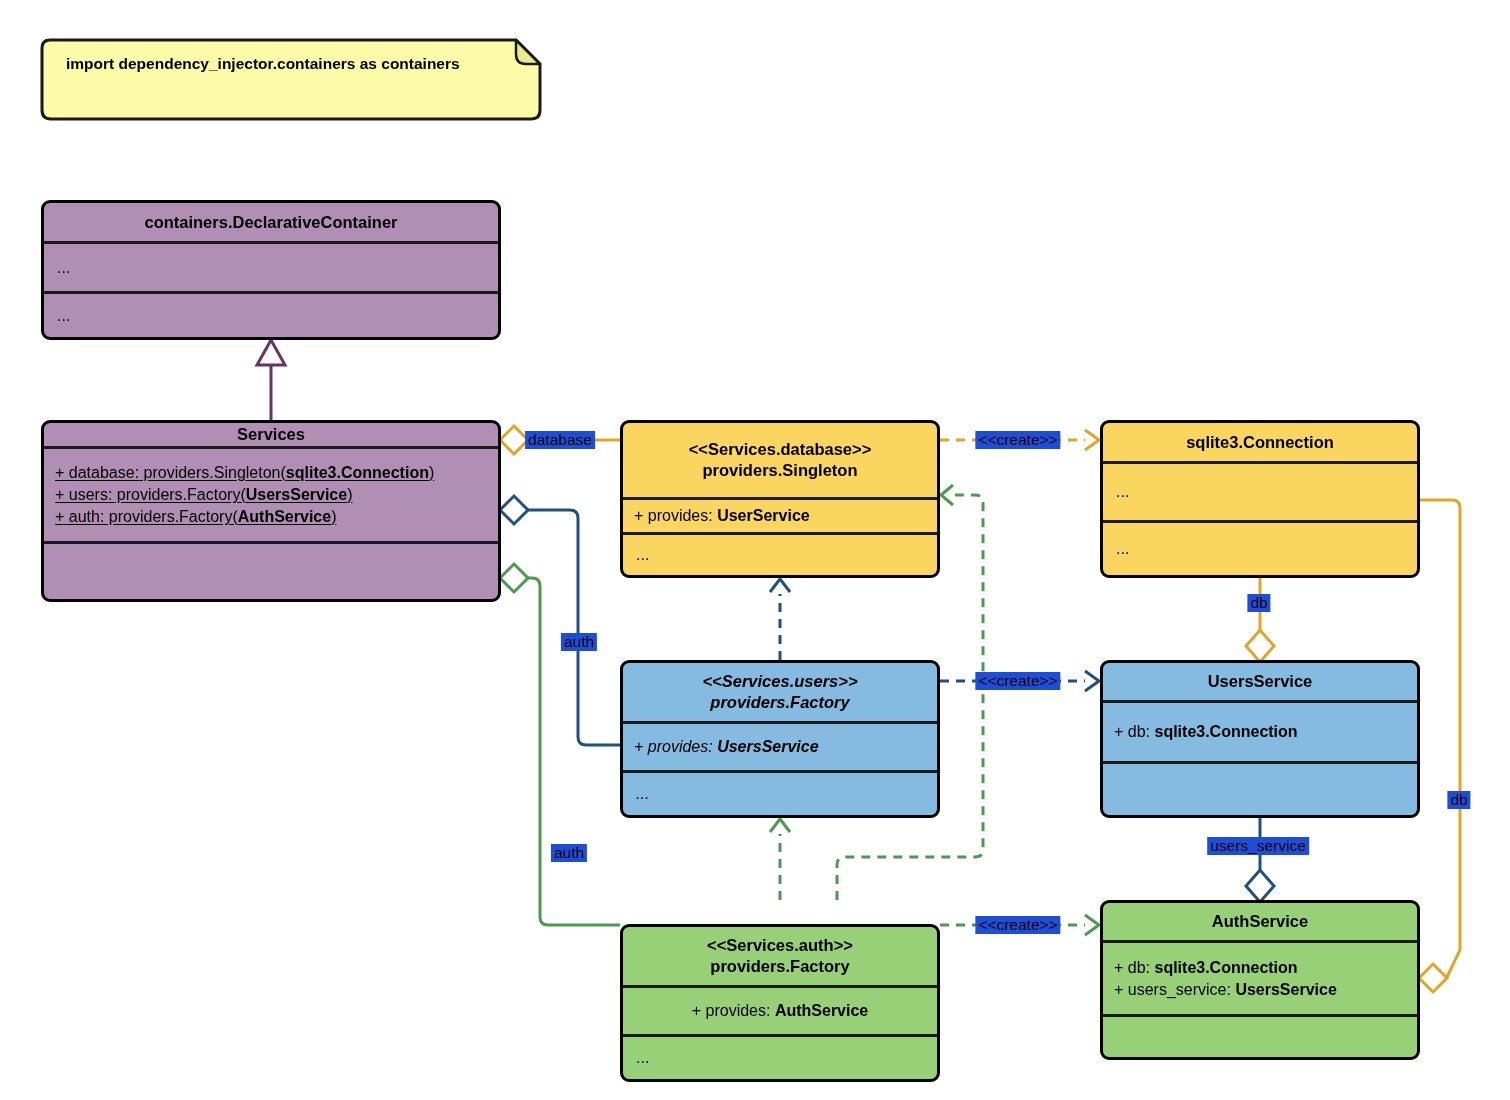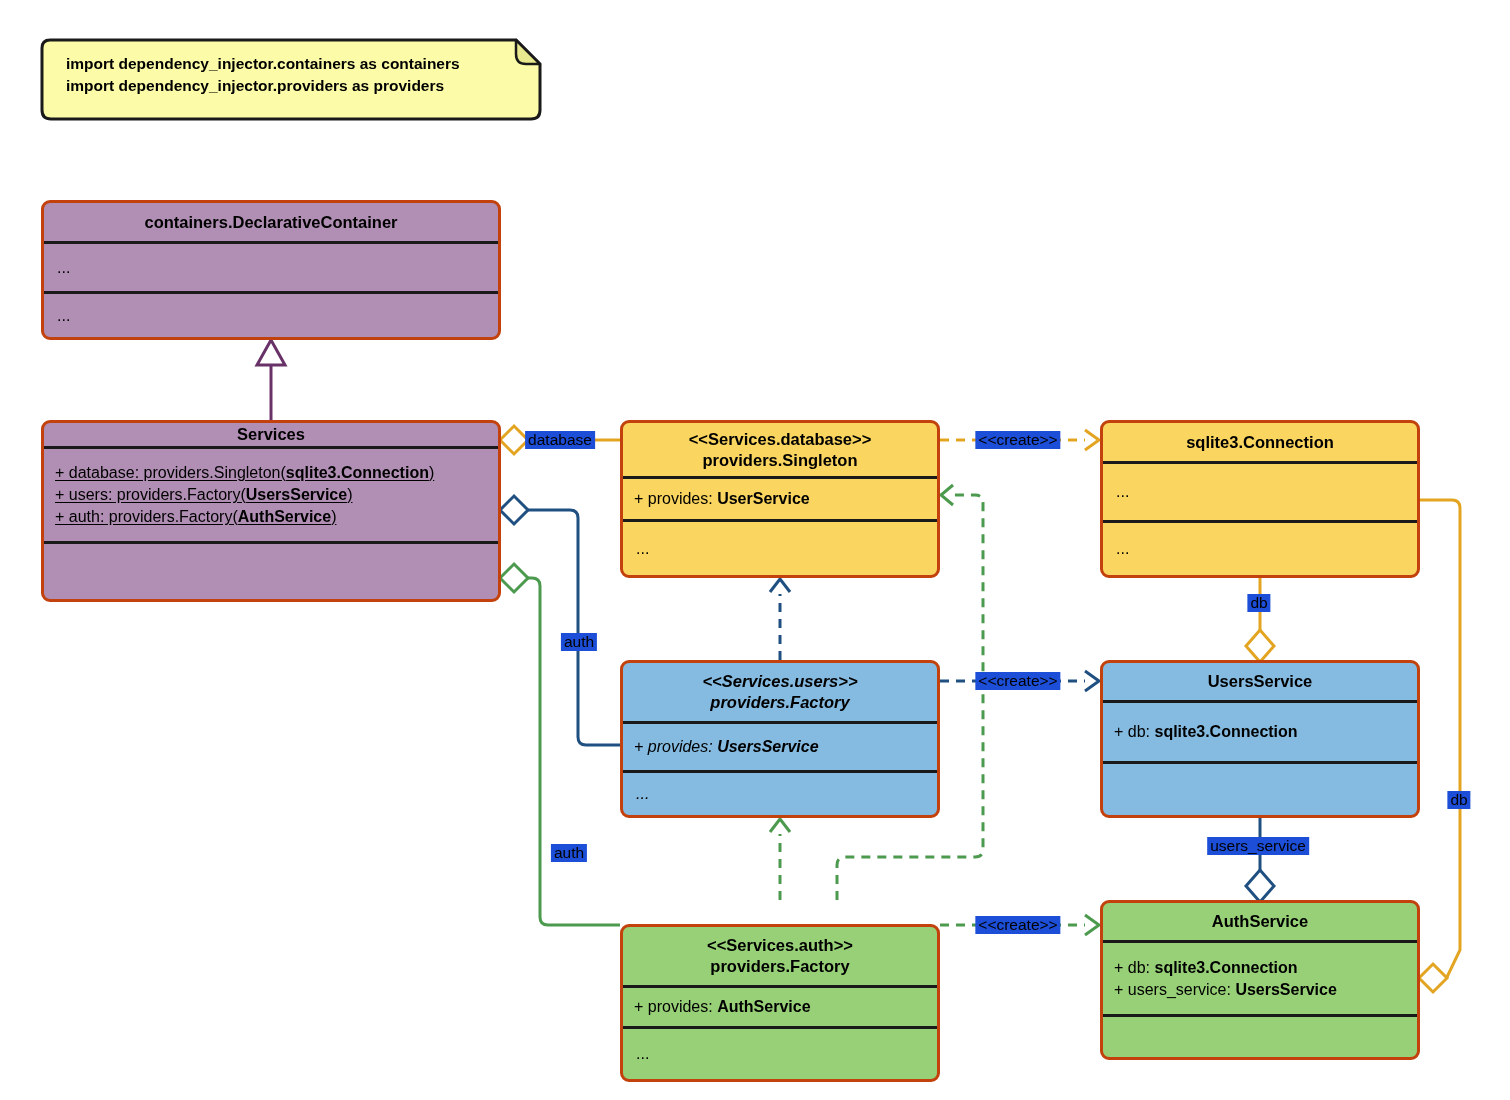--- a/index.html
+++ b/index.html
@@ -3,21 +3,21 @@
 <meta charset="utf-8">
 <style>
   html,body { margin:0; padding:0; }
   body {
     width:1510px; height:1100px; background:#ffffff; position:relative;
     font-family:"Liberation Sans", sans-serif; color:#000;
   }
   #wires { position:absolute; left:0; top:0; z-index:1; }
   .uml-class {
     position:absolute; z-index:2; box-sizing:border-box;
-    border:3px solid #c2410c; border-radius:9px;
+    border:3px solid #000000; border-radius:9px;
     display:flex; flex-direction:column; overflow:hidden;
   }
   .purple { background:#B18FB4; }
   .yellow { background:#FAD55F; }
   .blue   { background:#85BBE0; }
   .green  { background:#97D077; }
   .cmp { box-sizing:border-box; flex:none; }
   .cmp + .cmp { border-top:3px solid #1a1a1a; }
   .cmp.last { flex:1 1 auto; }
   .title {
@@ -111,45 +111,44 @@
   </g>
 
   <g stroke="#E3A521" stroke-width="3" fill="none">
     <path d="M1419,500 H1452 Q1460,500 1460,508 V950 L1447,977"></path>
     <polygon points="1419,978 1433,964 1447,978 1433,992" fill="#ffffff"></polygon>
   </g>
 </svg>
 
 <div class="note-text" style="left:46px; top:53px;margin-left:20px;">
   <div>import dependency_injector.containers as containers</div>
-  <div>import dependency_injector.providers as providers</div>
 </div>
 
 <div class="uml-class purple" style="left:41px; top:200px; width:460px; height:140px;">
   <div class="cmp title" style="height:38px;">containers.DeclarativeContainer</div>
   <div class="cmp dots" style="height:50px;">...</div>
   <div class="cmp dots last">...</div>
 </div>
 
 <div class="uml-class purple" style="left:41px; top:420px; width:460px; height:182px;">
   <div class="cmp title" style="height:23px;">Services</div>
   <div class="cmp attrs" style="height:95px;">
     <div class="underl"><span>+ database: providers.Singleton(</span><b>sqlite3.Connection</b><span>)</span></div>
     <div class="underl"><span>+ users: providers.Factory(</span><b>UsersService</b><span>)</span></div>
     <div class="underl"><span>+ auth: providers.Factory(</span><b>AuthService</b><span>)</span></div>
   </div>
   <div class="cmp last"></div>
 </div>
 
 <div class="uml-class yellow" style="left:620px; top:420px; width:320px; height:158px;">
-  <div class="cmp title" style="height:53px;text-align:center;">
+  <div class="cmp title" style="height:74px;text-align:center;">
     <div>&lt;&lt;Services.database&gt;&gt;</div>
     <div>providers.Singleton</div>
   </div>
-  <div class="cmp attrs" style="height:43px;">
+  <div class="cmp attrs" style="height:35px;">
     <div><span>+ provides: </span><b>UserService</b></div>
   </div>
   <div class="cmp dots last">...</div>
 </div>
 
 <div class="uml-class yellow" style="left:1100px; top:420px; width:320px; height:158px;">
   <div class="cmp title" style="height:38px;">sqlite3.Connection</div>
   <div class="cmp dots" style="height:59px;">...</div>
   <div class="cmp dots last">...</div>
 </div>
@@ -171,21 +170,21 @@
     <div><span>+ db: </span><b>sqlite3.Connection</b></div>
   </div>
   <div class="cmp last"></div>
 </div>
 
 <div class="uml-class green" style="left:620px; top:900px; width:320px; height:158px;margin-top:24px;">
   <div class="cmp title" style="height:58px;">
     <div>&lt;&lt;Services.auth&gt;&gt;</div>
     <div>providers.Factory</div>
   </div>
-  <div class="cmp attrs" style="height:41px;">
+  <div class="cmp attrs" style="height:49px;text-align:center;">
     <div><span>+ provides: </span><b>AuthService</b></div>
   </div>
   <div class="cmp dots last">...</div>
 </div>
 
 <div class="uml-class green" style="left:1100px; top:900px; width:320px; height:160px;">
   <div class="cmp title" style="height:37px;">AuthService</div>
   <div class="cmp attrs" style="height:74px;">
     <div><span>+ db: </span><b>sqlite3.Connection</b></div>
     <div><span>+ users_service: </span><b>UsersService</b></div>

